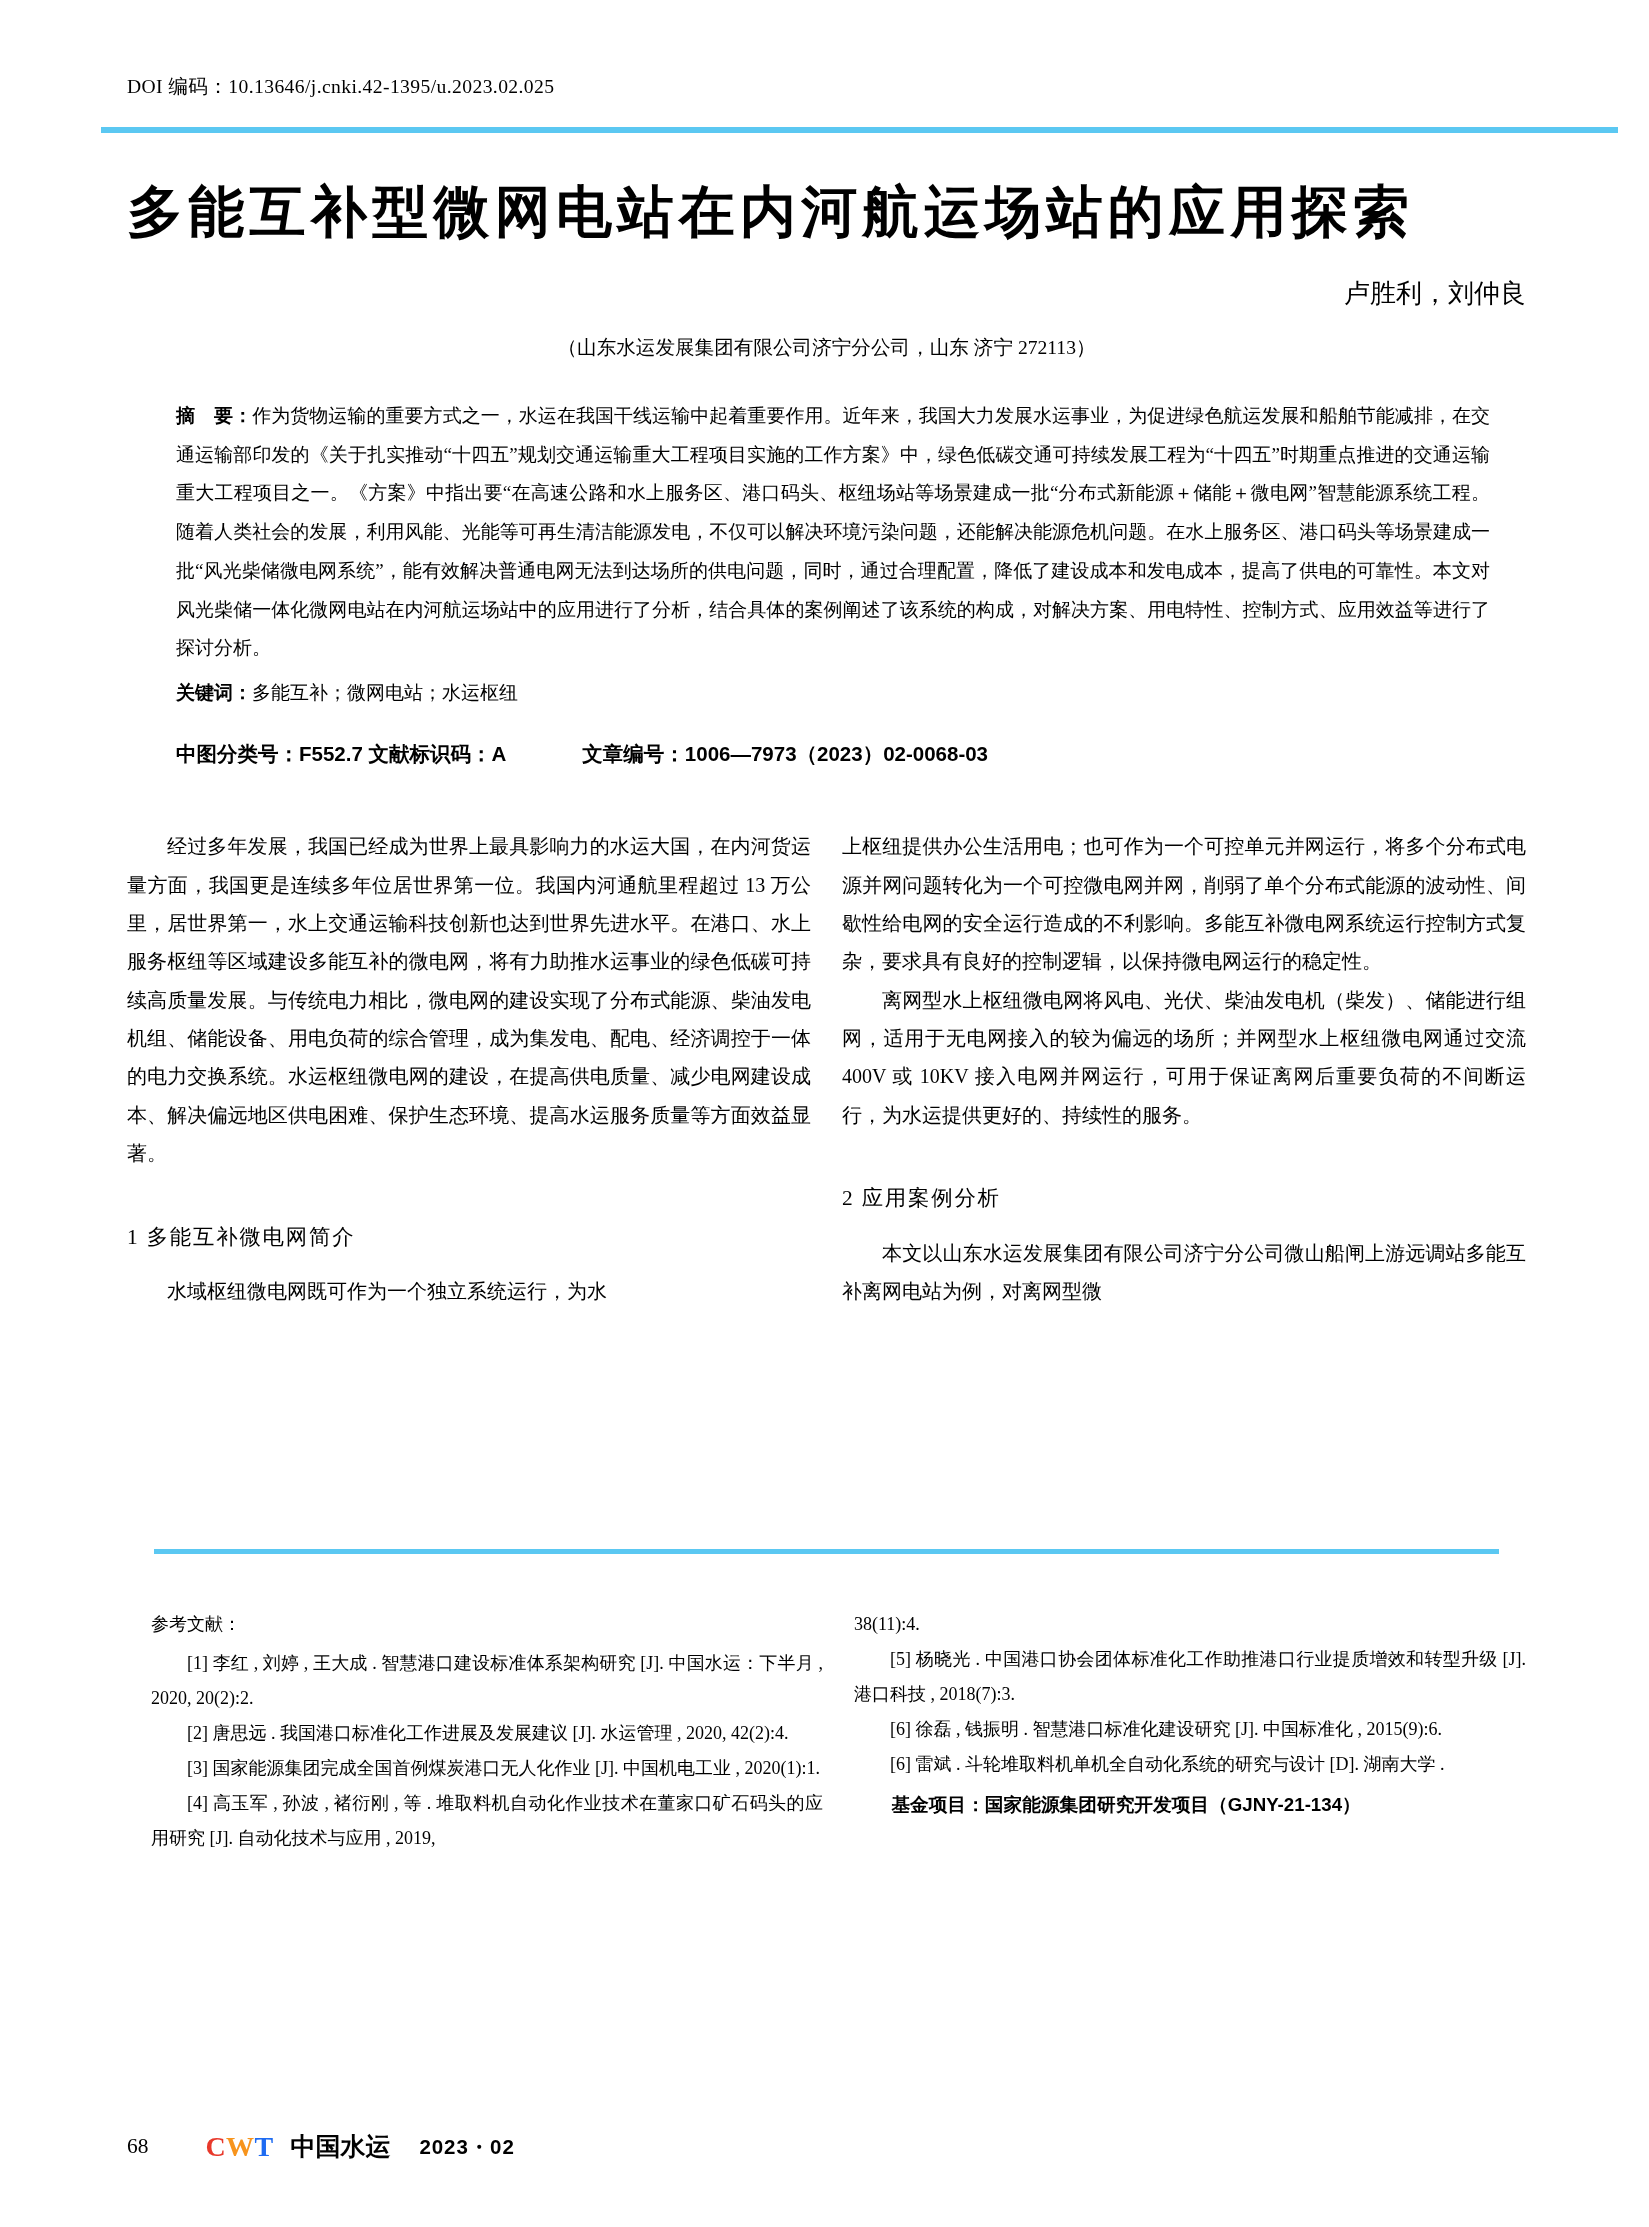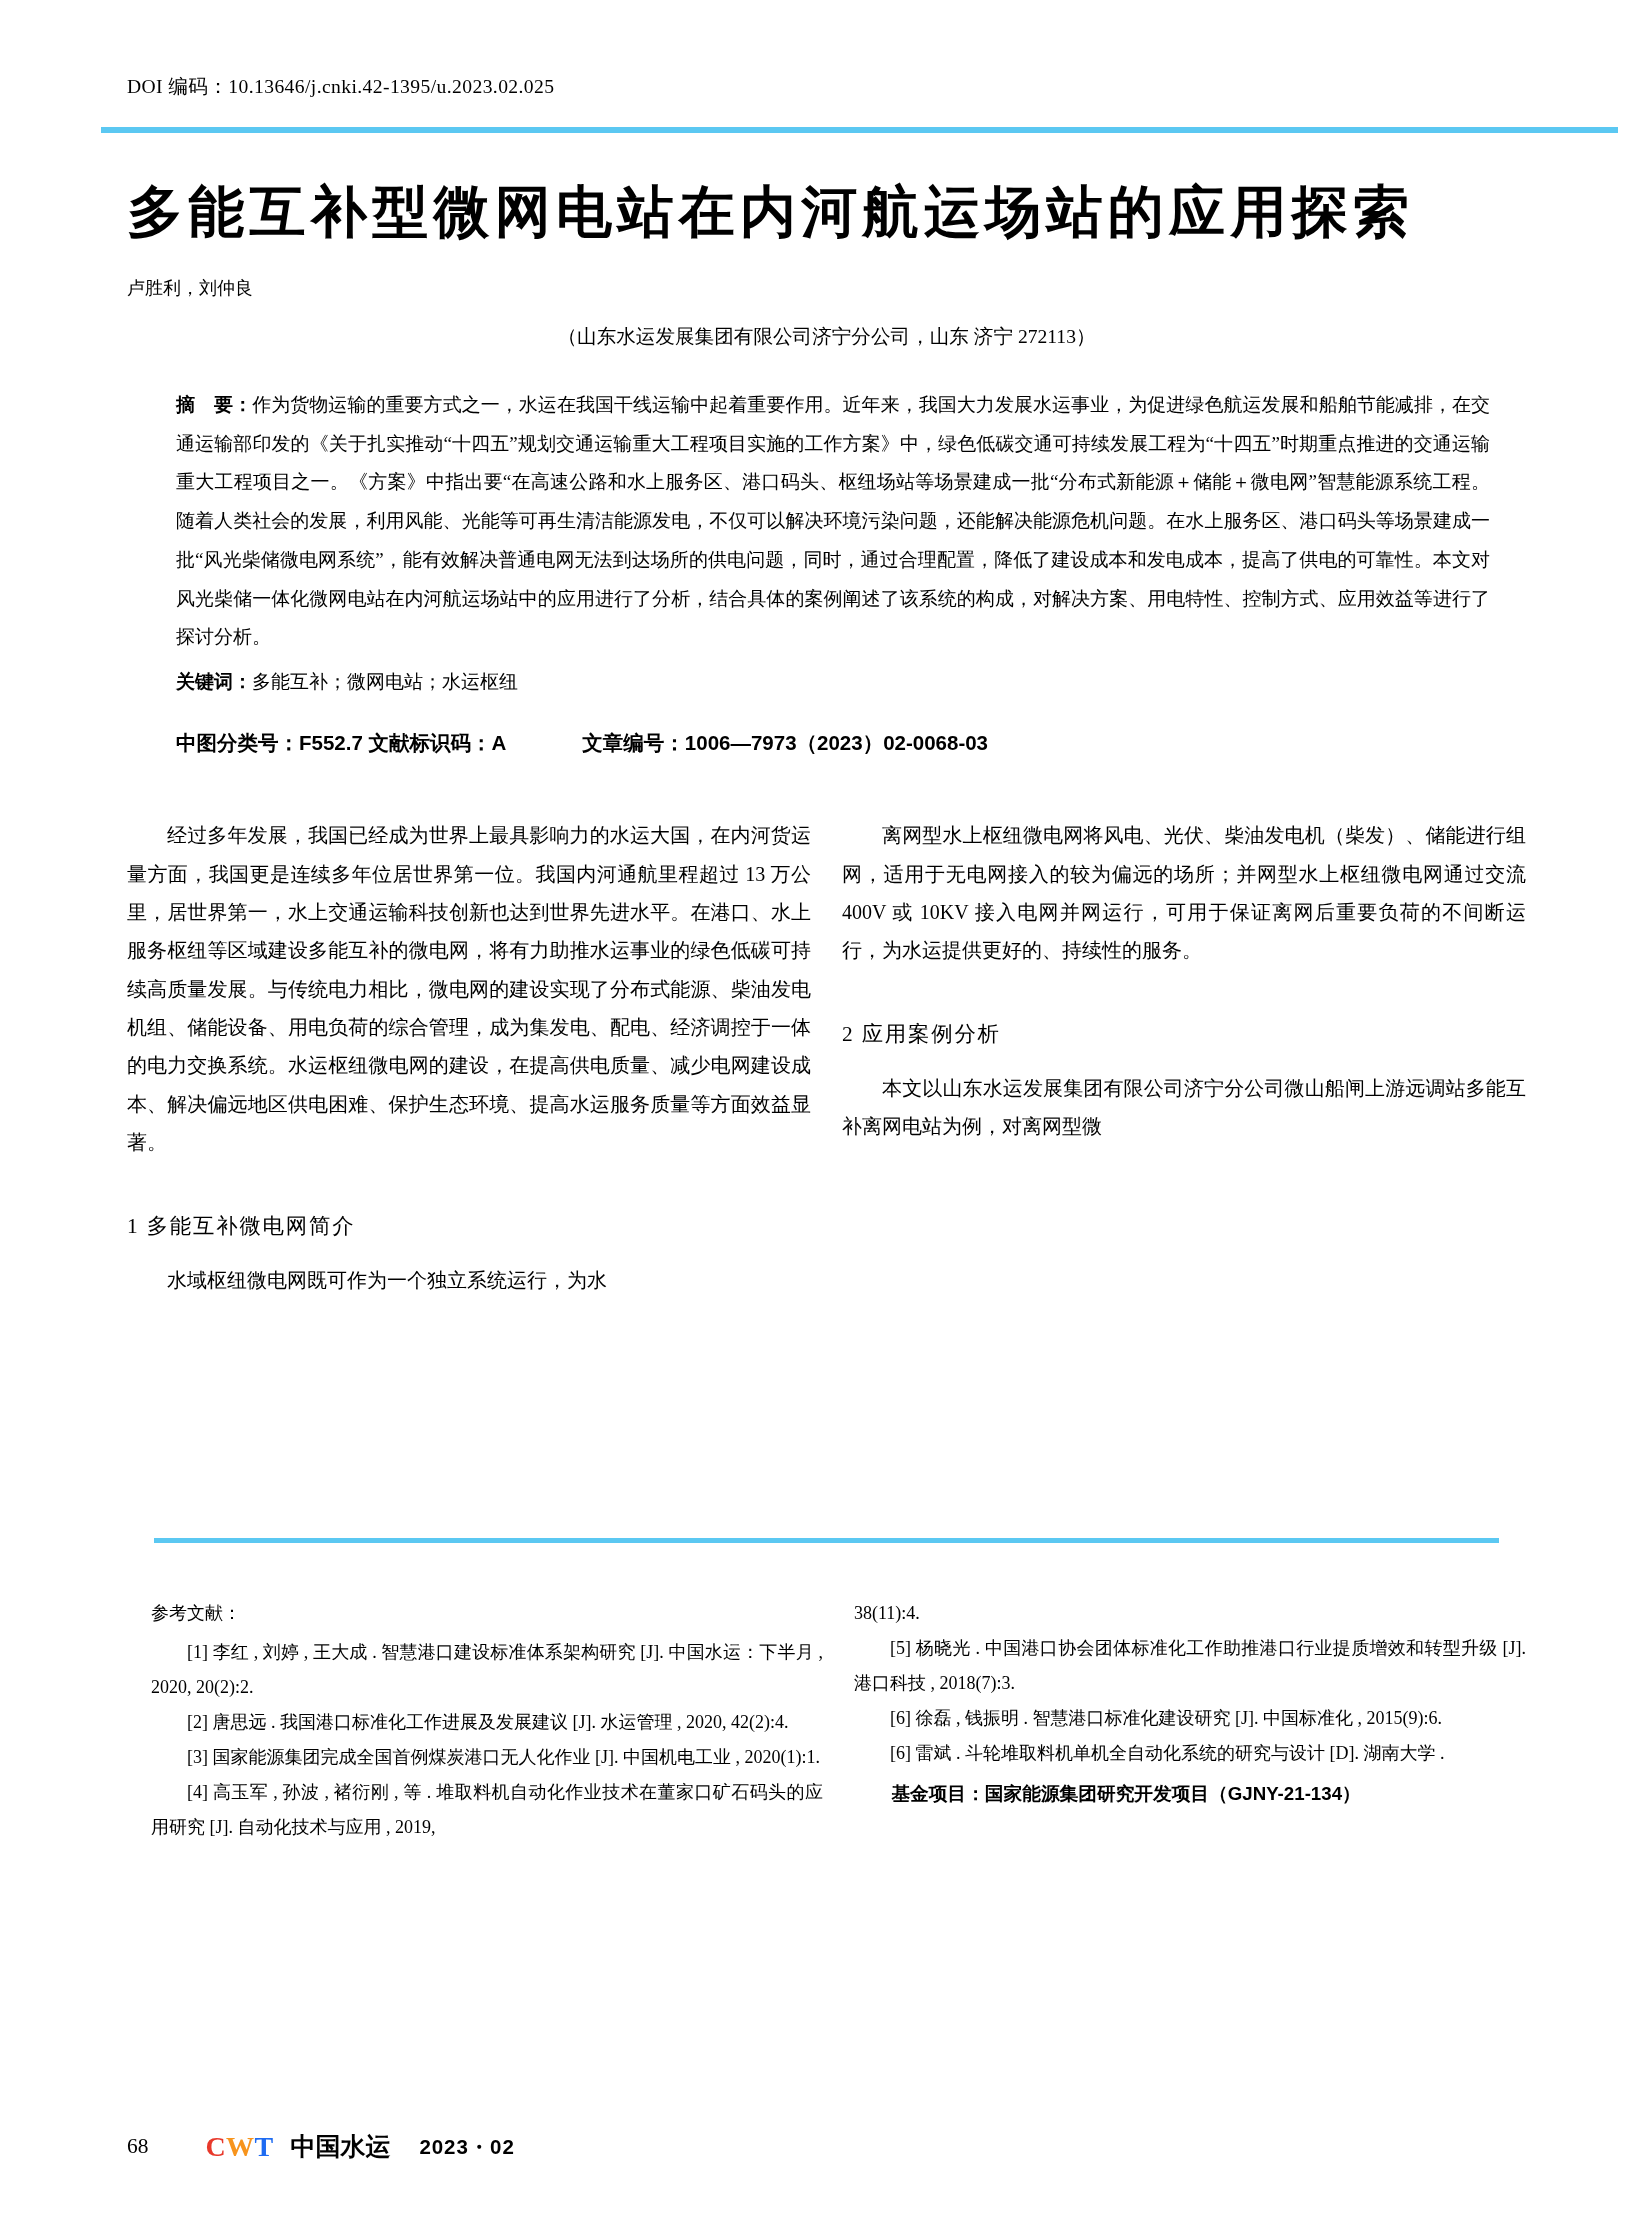--- a/index.html
+++ b/index.html
@@ -38,22 +38,22 @@
     text-align: left;
     font-family: "Liberation Sans", "DejaVu Sans", sans-serif;
     font-weight: bold;
     font-size: 56px;
     line-height: 1.2;
     letter-spacing: 5.3px;
     white-space: nowrap;
   }
   .authors {
     margin-top: 31px;
-    text-align: left;
-    font-size: 18px;
+    text-align: right;
+    font-size: 26px;
   }
   .affiliation {
     margin-top: 23px;
     text-align: center;
     font-size: 19.6px;
   }
   .abstract {
     margin-top: 36px;
     padding: 0 36px 0 49px;
     font-size: 19px;
@@ -180,20 +180,21 @@
     <span>中图分类号：F552.7 文献标识码：A</span><span class="article-no">文章编号：1006—7973（2023）02-0068-03</span>
   </div>
 
   <div class="columns">
     <div class="col">
       <p class="body-p indent">经过多年发展，我国已经成为世界上最具影响力的水运大国，在内河货运量方面，我国更是连续多年位居世界第一位。我国内河通航里程超过 13 万公里，居世界第一，水上交通运输科技创新也达到世界先进水平。在港口、水上服务枢纽等区域建设多能互补的微电网，将有力助推水运事业的绿色低碳可持续高质量发展。与传统电力相比，微电网的建设实现了分布式能源、柴油发电机组、储能设备、用电负荷的综合管理，成为集发电、配电、经济调控于一体的电力交换系统。水运枢纽微电网的建设，在提高供电质量、减少电网建设成本、解决偏远地区供电困难、保护生态环境、提高水运服务质量等方面效益显著。</p>
       <h2 class="section">1 多能互补微电网简介</h2>
       <p class="body-p indent">水域枢纽微电网既可作为一个独立系统运行，为水</p>
     </div>
     <div class="col">
+      <p class="body-p">上枢纽提供办公生活用电；也可作为一个可控单元并网运行，将多个分布式电源并网问题转化为一个可控微电网并网，削弱了单个分布式能源的波动性、间歇性给电网的安全运行造成的不利影响。多能互补微电网系统运行控制方式复杂，要求具有良好的控制逻辑，以保持微电网运行的稳定性。</p>
       <p class="body-p indent">离网型水上枢纽微电网将风电、光伏、柴油发电机（柴发）、储能进行组网，适用于无电网接入的较为偏远的场所；并网型水上枢纽微电网通过交流 400V 或 10KV 接入电网并网运行，可用于保证离网后重要负荷的不间断运行，为水运提供更好的、持续性的服务。</p>
       <h2 class="section">2 应用案例分析</h2>
       <p class="body-p indent">本文以山东水运发展集团有限公司济宁分公司微山船闸上游远调站多能互补离网电站为例，对离网型微</p>
     </div>
   </div>
 
   <div class="rule rule-mid"></div>
 
   <div class="refs-block">
     <div class="col">

